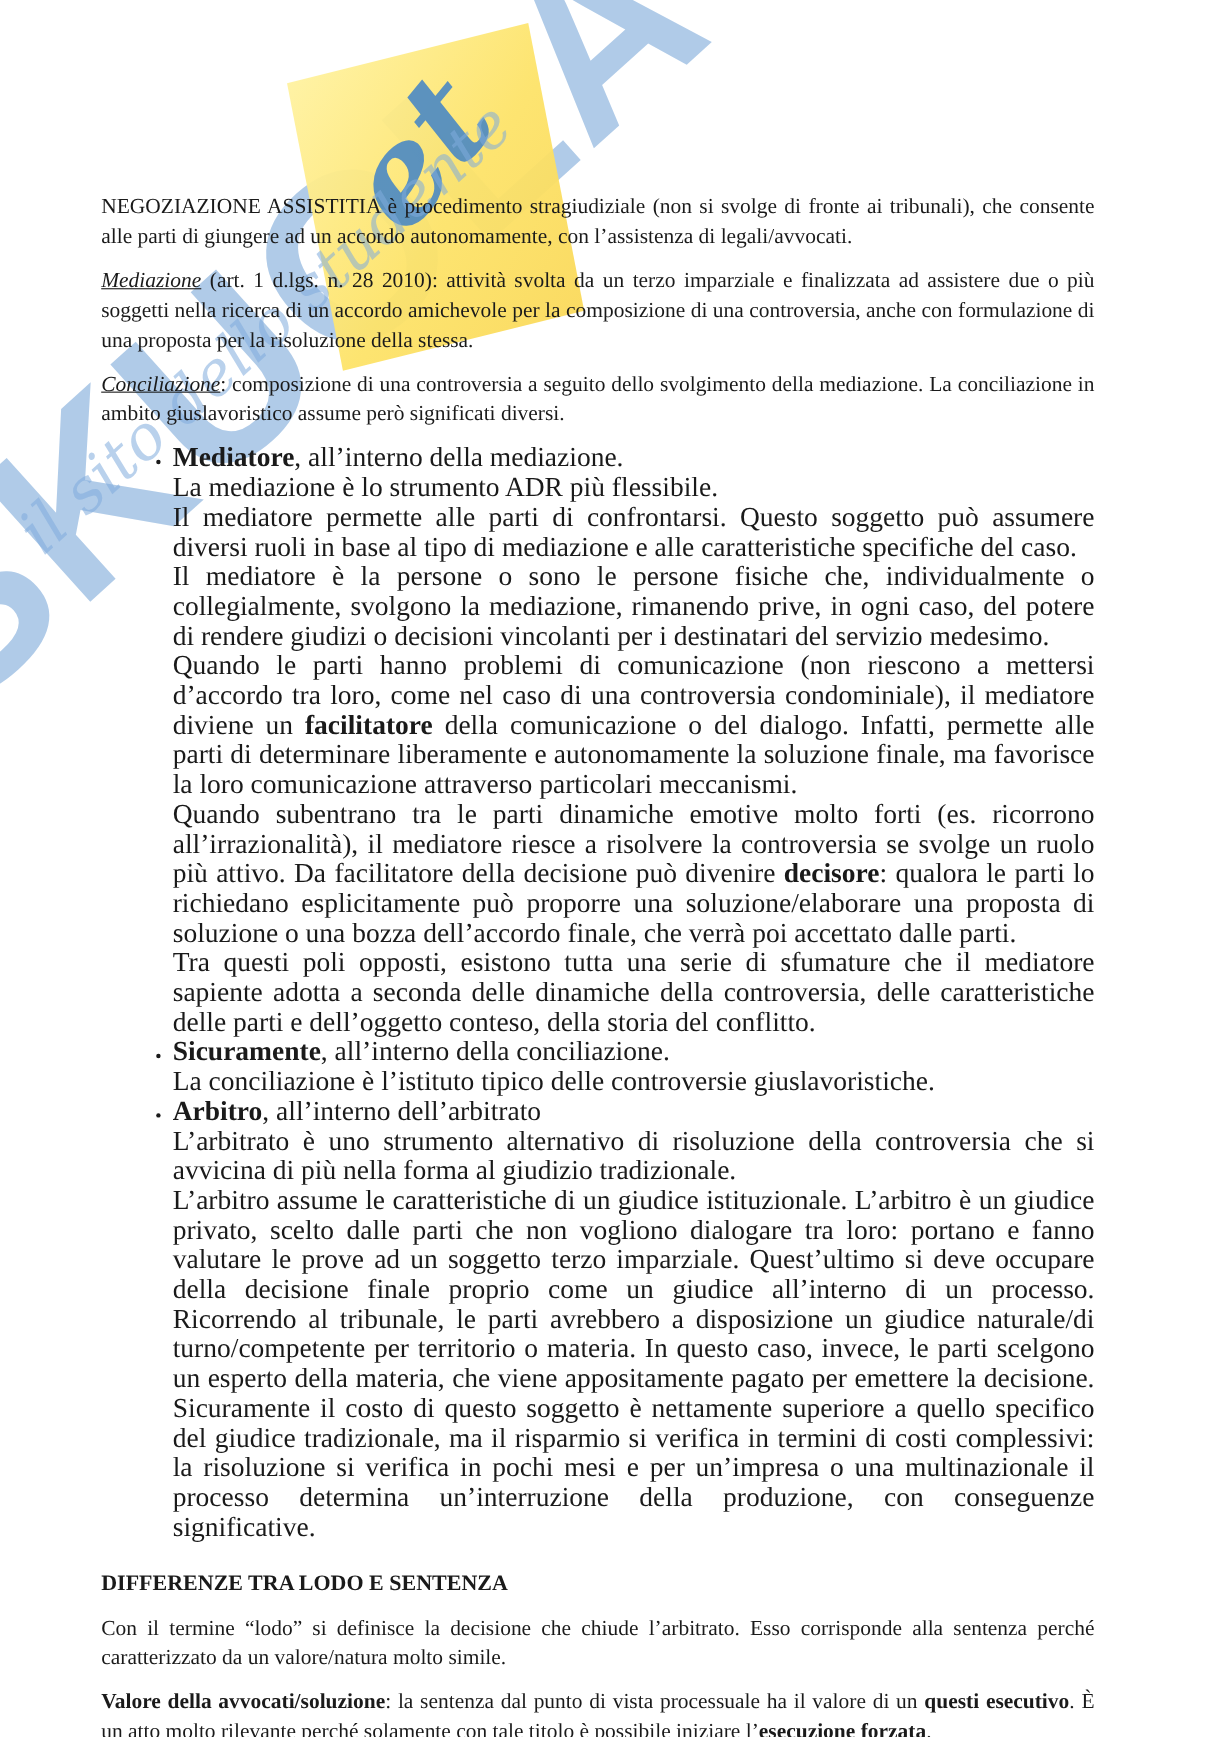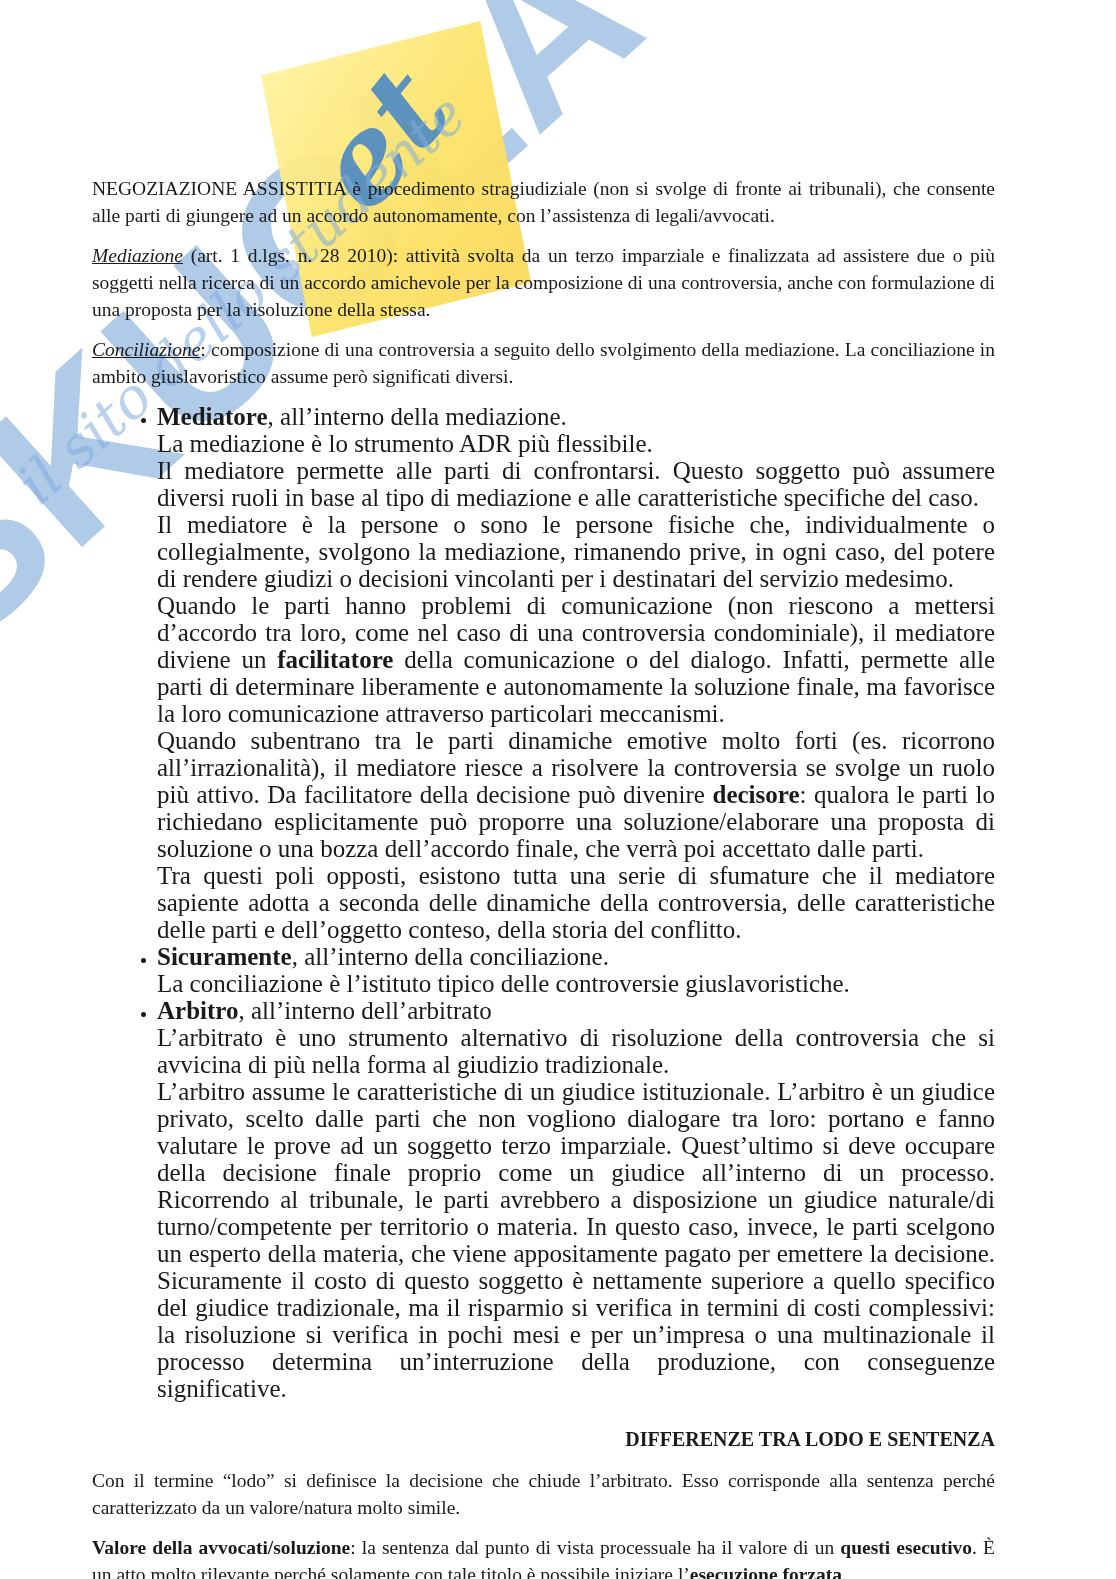--- a/index.html
+++ b/index.html
@@ -52,21 +52,20 @@
   }
   .para{
     margin:0 0 13px 0;
     font-size:19.5px;line-height:27px;
     text-align:justify;
   }
   .heading{
     margin:24px 0 15px 0;
     font-size:20px;line-height:26px;
     font-weight:bold;
-    text-align:right;
   }
   .blist{
     list-style:disc outside;
     margin:0 0 13px 0;
     padding-left:65px;
   }
   .blist li{margin:0;padding:0;}
   .li-para{
     margin:0;
     font-size:25px;line-height:27px;

